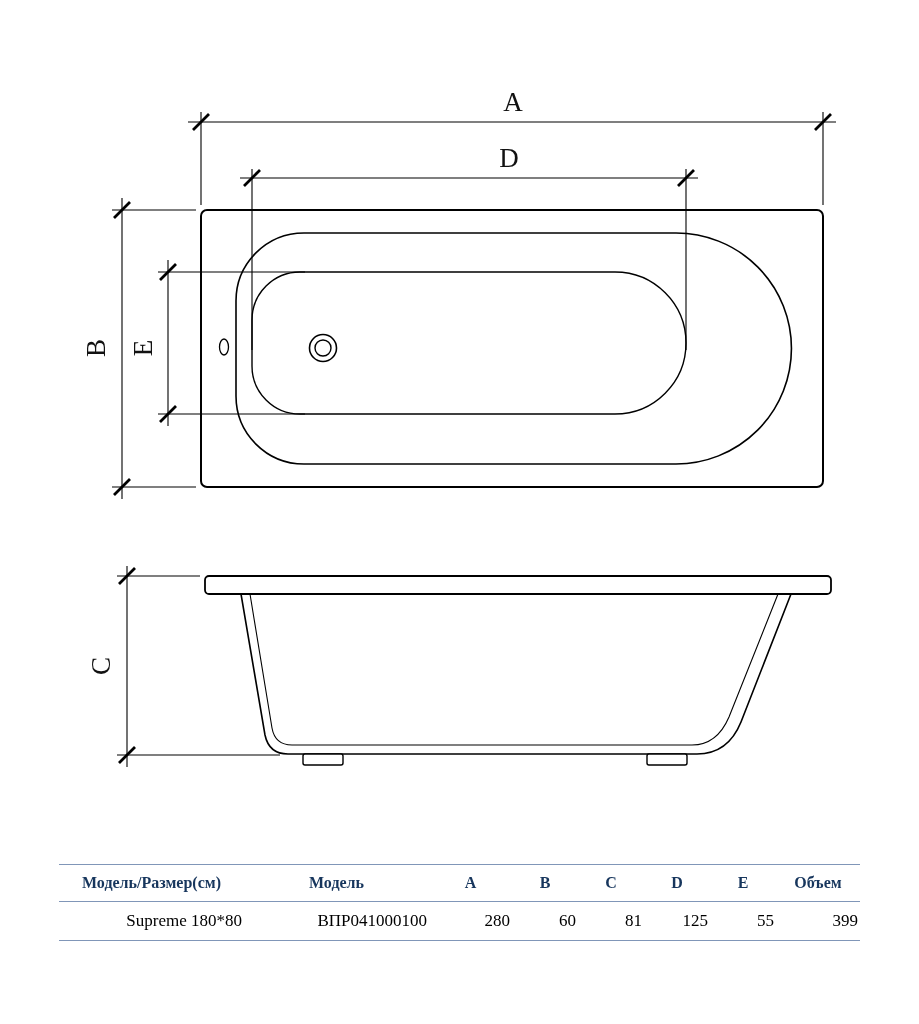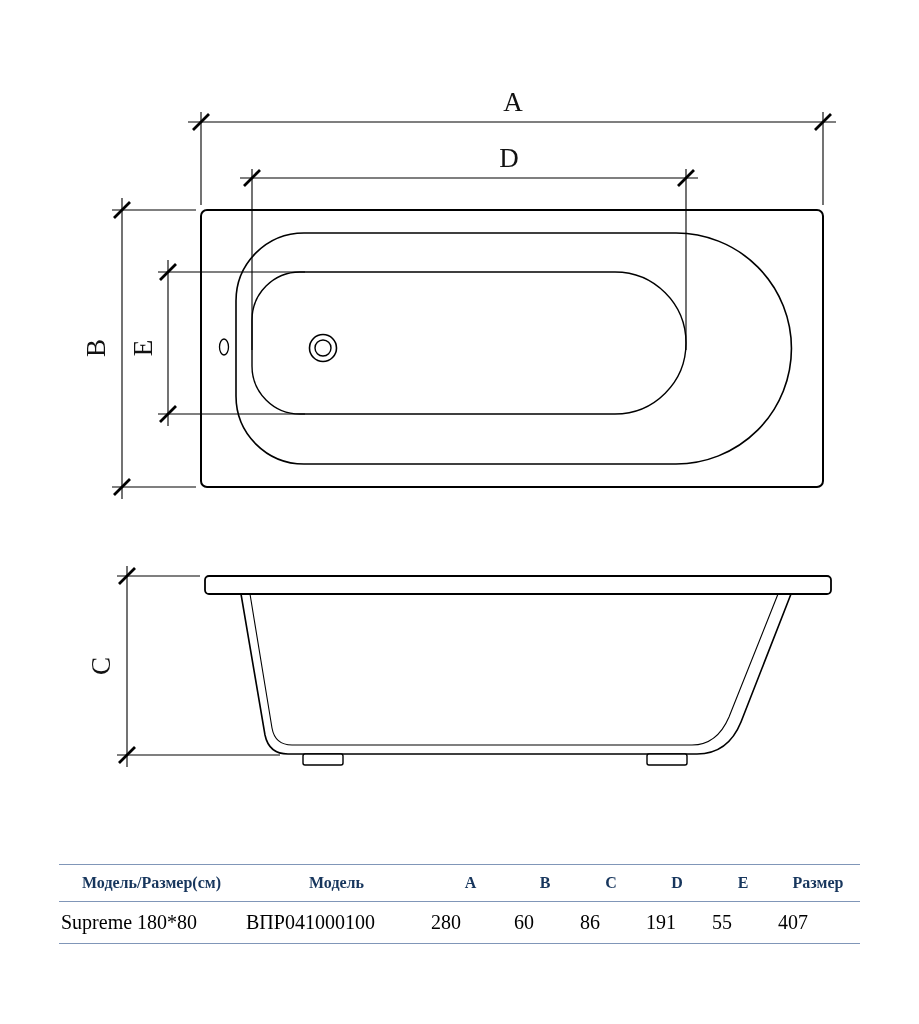--- a/index.html
+++ b/index.html
@@ -36,23 +36,23 @@
     font-size: 16px;
     padding: 9px 2px;
     text-align: center;
     border-top: 1px solid #8096b8;
     border-bottom: 1px solid #8096b8;
     white-space: nowrap;
     overflow: hidden;
   }
   .spec-table td {
     color: #000000;
-    font-size: 20px;
+    font-size: 17px;
     padding: 9px 2px;
-    text-align: left;
+    text-align: right;
     border-bottom: 1px solid #8096b8;
     white-space: nowrap;
     overflow: hidden;
   }
 </style>
 </head>
 <body>
 
 <div class="page">
 
@@ -119,30 +119,30 @@
     </colgroup>
     <thead>
       <tr>
         <th>Модель/Размер(см)</th>
         <th>Модель</th>
         <th>A</th>
         <th>B</th>
         <th>C</th>
         <th>D</th>
         <th>E</th>
-        <th>Размер</th>
+        <th>Объем</th>
       </tr>
     </thead>
     <tbody>
       <tr>
         <td>Supreme 180*80</td>
         <td>ВПР041000100</td>
         <td>280</td>
         <td>60</td>
-        <td>86</td>
-        <td>191</td>
+        <td>81</td>
+        <td>125</td>
         <td>55</td>
-        <td>407</td>
+        <td>399</td>
       </tr>
     </tbody>
   </table>
 
 </div>
 
 </body></html>

